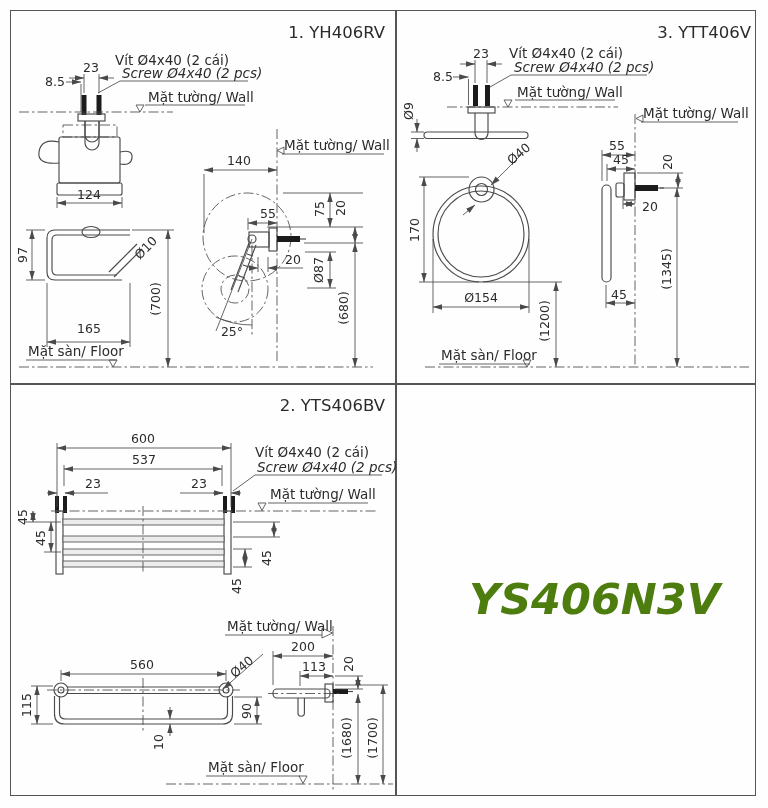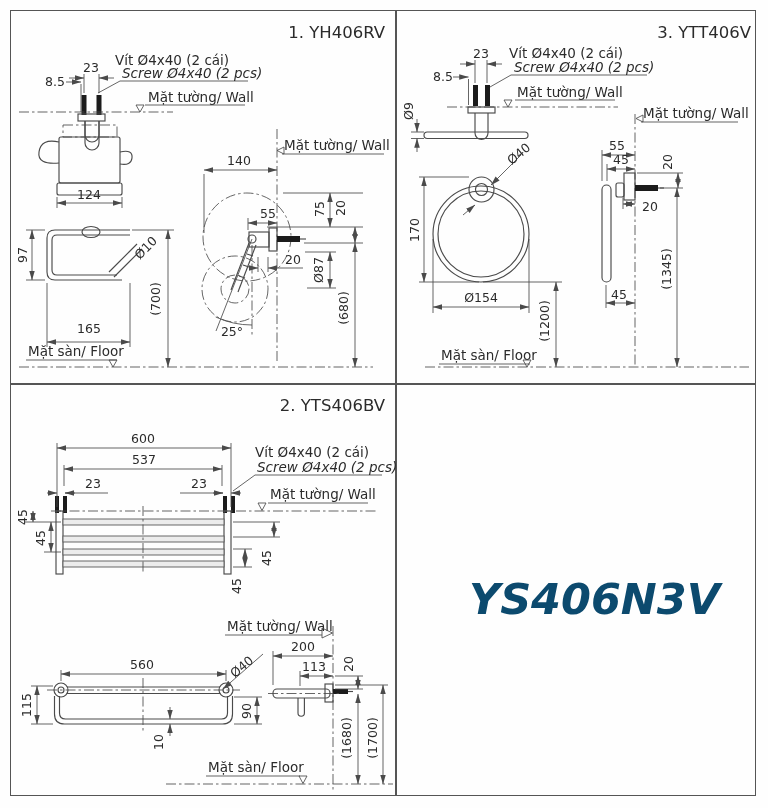--- a/index.html
+++ b/index.html
@@ -15,21 +15,21 @@
   .dim{fill:none;stroke:#4a4a4a;stroke-width:0.85;}
   .dd{fill:none;stroke:#4a4a4a;stroke-width:0.85;stroke-dasharray:10 3 2.5 3;}
   .blk{fill:#1b1b1b;stroke:none;}
   text{fill:#2b2b2b;}
   .td{font-size:12.5px;}
   .tl{font-size:13.5px;}
   .ti{font-style:italic;}
   .ttl{font-size:16.5px;}
   .big-code{position:absolute;left:397px;top:386px;width:359px;height:410px;}
   .big-code span{position:absolute;left:72px;top:188px;font-size:43px;font-weight:800;
-                 font-style:italic;color:#0c4a6e;letter-spacing:0px;white-space:nowrap;}
+                 font-style:italic;color:#4d7c0f;letter-spacing:0px;white-space:nowrap;}
 </style>
 </head>
 <body>
 
 <div id="stage">
   <div class="frame"></div>
   <div class="vdiv"></div>
   <div class="hdiv"></div>
 
   <svg class="panel" style="left:11px;top:11px" width="384" height="372" viewBox="0 0 384 372">

